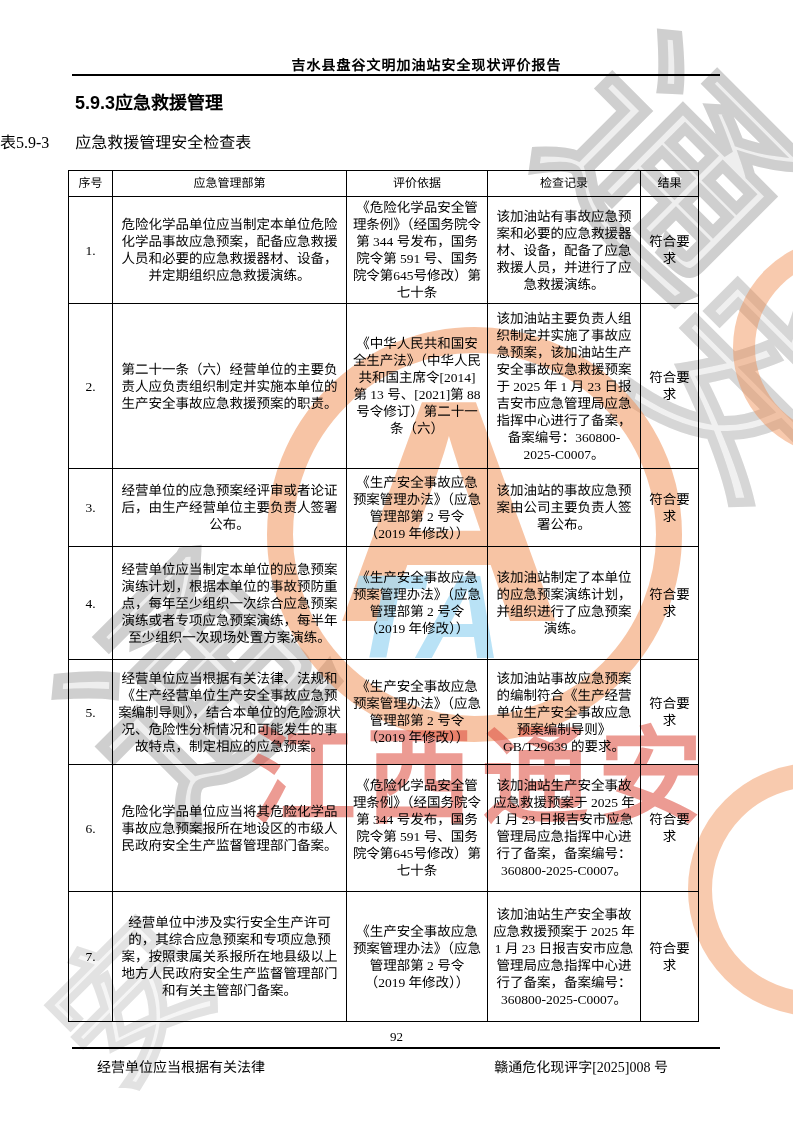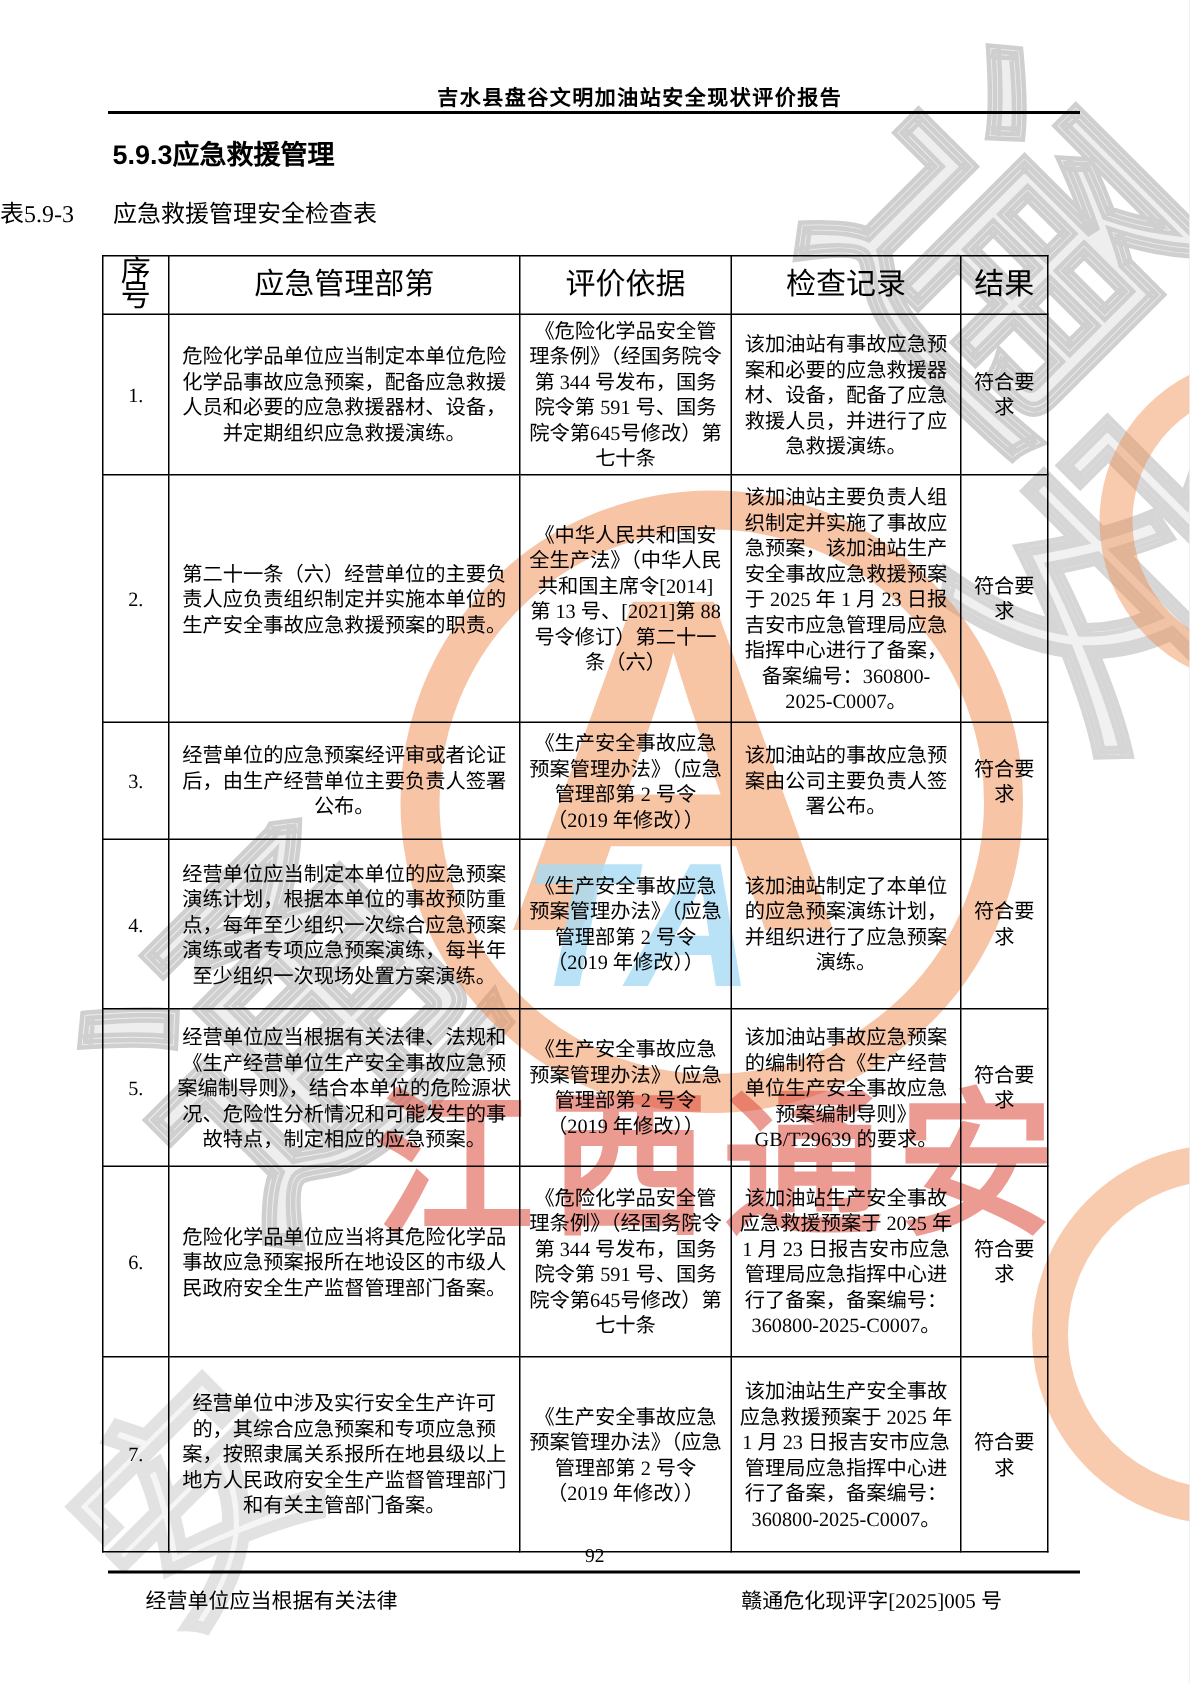--- a/index.html
+++ b/index.html
@@ -69,21 +69,21 @@
   table.check-table {
     position:absolute; top:170px; left:68px; width:630px;
     border-collapse:collapse; table-layout:fixed; background:transparent;
   }
   .check-table th, .check-table td {
     border:1.5px solid #000; text-align:center; vertical-align:middle;
     font-size:13.5px; line-height:17px; padding:2px 5px;
     overflow:hidden; background:transparent;
   }
   .check-table thead tr { height:26px; }
-  .check-table th { font-size:20px; font-weight:normal; }
+  .check-table th { font-size:12px; font-weight:normal; }
   .col-no{width:44px;} .col-content{width:234px;} .col-basis{width:141px;}
   .col-record{width:153px;} .col-result{width:58px;}
   .c-content { padding:2px 9px; }
   .c-basis   { padding:2px 8px;margin-top:17px; }
   .c-record  { padding:2px 7px; }
   .c-result  { padding:2px 13px; }
   #table-body tr:nth-child(1){height:106px;}
   #table-body tr:nth-child(2){height:165px;}
   #table-body tr:nth-child(3){height:78px;}
   #table-body tr:nth-child(4){height:113px;}
@@ -200,16 +200,16 @@
         <td class="c-basis">《生产安全事故应急预案管理办法》（应急管理部第 2 号令（2019 年修改））</td>
         <td class="c-record">该加油站生产安全事故应急救援预案于 2025 年 1 月 23 日报吉安市应急管理局应急指挥中心进行了备案，备案编号：360800-2025-C0007。</td>
         <td class="c-result">符合要求</td>
       </tr>
         </tbody>
     </table>
 
     <div class="page-number">92</div>
     <div class="footer-rule"></div>
     <div class="footer-left">经营单位应当根据有关法律</div>
-    <div class="footer-right">赣通危化现评字[2025]005 号</div>
+    <div class="footer-right">赣通危化现评字[2025]008 号</div>
 
   </div>
 </div>
 
 </body></html>

